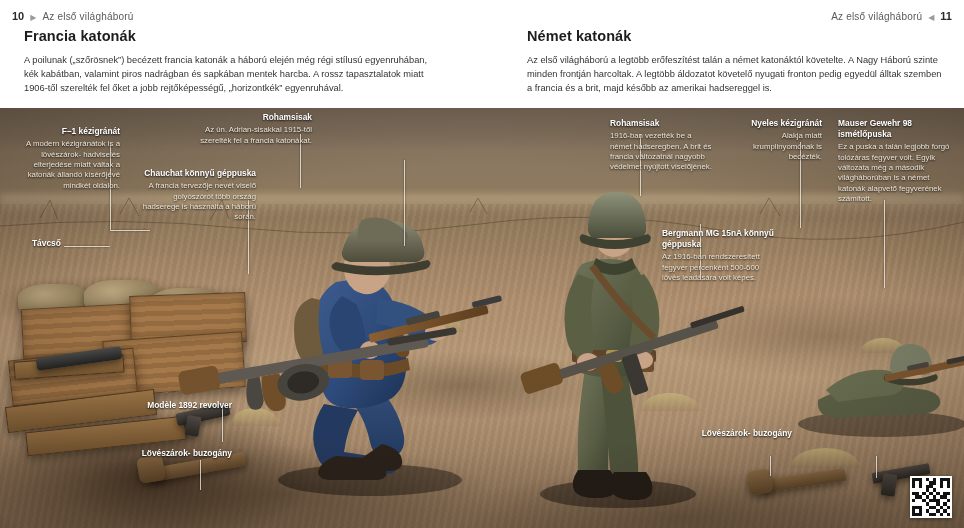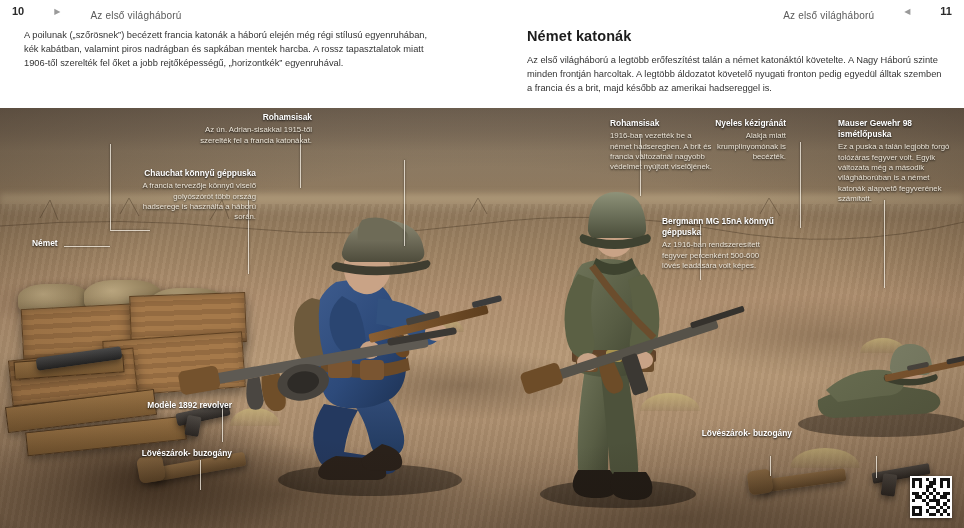--- a/index.html
+++ b/index.html
@@ -14,22 +14,22 @@
     position: relative;
     width: 964px; height: 528px;
     background: #ffffff;
     overflow: hidden;
   }
 
   
   .runhead {
     position: absolute;
     top: 0; height: 22px;
-    display: flex; align-items: center;
-    font-size: 10px; color: #4a4a4a; gap: 24px;
+    display: flex; align-items: flex-end;
+    font-size: 10px; color: #4a4a4a;
   }
   .runhead.left { left: 0; width: 482px; padding-left: 12px; }
   .runhead.right { right: 0; width: 482px; padding-right: 12px; justify-content: flex-end; }
   .folio {
     font-weight: bold; color: #2b2b2b; font-size: 11px;
   }
   .runhead .arrow {
     color: #9a9a9a; font-size: 8px;
     margin: 0 6px;
   }
@@ -191,20 +191,21 @@
     <span class="rtitle">Az első világháború</span>
   </div>
 
   <div class="runhead right">
     <span class="rtitle">Az első világháború</span>
     <span class="arrow">◀</span>
     <span class="folio">11</span>
   </div>
 
   <div class="intro" id="intro-left">
+    <h2>Francia katonák</h2>
     <p>A poilunak („szőrösnek”) becézett francia katonák a háború elején még régi stílusú egyenruhában, kék kabátban, valamint piros nadrágban és sapkában mentek harcba. A rossz tapasztalatok miatt 1906-től szerelték fel őket a jobb rejtőképességű, „horizontkék” egyenruhával.</p>
   </div>
 
   <div class="intro" id="intro-right">
     <h2>Német katonák</h2>
     <p>Az első világháború a legtöbb erőfeszítést talán a német katonáktól követelte. A Nagy Háború szinte minden frontján harcoltak. A legtöbb áldozatot követelő nyugati fronton pedig egyedül álltak szemben a francia és a brit, majd később az amerikai hadsereggel is.</p>
   </div>
 
   <div id="stage">
     <div class="haze"></div>
@@ -404,58 +405,62 @@
     <div class="leader v" style="left:200px; top:352px; height:30px;"></div>
 
     <div class="leader v" style="left:640px; top:26px;  height:62px;"></div>
     <div class="leader v" style="left:700px; top:116px; height:56px;"></div>
     <div class="leader v" style="left:800px; top:34px;  height:86px;"></div>
     <div class="leader v" style="left:884px; top:92px;  height:88px;"></div>
     <div class="leader v" style="left:770px; top:348px; height:20px;"></div>
     <div class="leader v" style="left:876px; top:348px; height:22px;"></div>
   </div>
 
+  <div class="callout right-align" style="left:10px; top:126px; width:110px;">
+    <span class="ctitle">F–1 kézigránát</span>
+    <span class="cbody">A modern kézigránátok is a lövészárok- hadviselés elterjedése miatt váltak a katonák állandó kísérőjévé mindkét oldalon.</span>
+  </div>
 
   <div class="callout right-align" style="left:196px; top:112px; width:116px;">
     <span class="ctitle">Rohamsisak</span>
     <span class="cbody">Az ún. Adrian-sisakkal 1915-től szerelték fel a francia katonákat.</span>
   </div>
 
   <div class="callout right-align" style="left:140px; top:168px; width:116px;">
     <span class="ctitle">Chauchat könnyű géppuska</span>
-    <span class="cbody">A francia tervezője könnyű viselő golyószórót több ország hadserege is használta a háború során.</span>
+    <span class="cbody">A francia tervezője nevét viselő golyószórót több ország hadserege is használta a háború során.</span>
   </div>
 
 
   <div class="callout left-align" style="left:32px; top:238px; width:70px;">
-    <span class="ctitle">Német</span>
+    <span class="ctitle">Távcső</span>
     <span class="cbody"></span>
   </div>
 
   <div class="callout right-align" style="left:140px; top:400px; width:92px;">
     <span class="ctitle">Modèle 1892 revolver</span>
     <span class="cbody"></span>
   </div>
 
   <div class="callout right-align" style="left:140px; top:448px; width:92px;">
     <span class="ctitle">Lövészárok- buzogány</span>
     <span class="cbody"></span>
   </div>
 
   <div class="callout left-align" style="left:610px; top:118px; width:104px;">
     <span class="ctitle">Rohamsisak</span>
     <span class="cbody">1916-ban vezették be a német hadseregben. A brit és francia változatnál nagyobb védelmet nyújtott viselőjének.</span>
   </div>
 
-  <div class="callout left-align" style="left:662px; top:216px; width:112px;">
+  <div class="callout left-align" style="left:662px; top:228px; width:112px;">
     <span class="ctitle">Bergmann MG 15nA könnyű géppuska</span>
     <span class="cbody">Az 1916-ban rendszeresített fegyver percenként 500-600 lövés leadására volt képes.</span>
   </div>
 
-  <div class="callout right-align" style="left:702px; top:118px; width:84px;">
+  <div class="callout right-align" style="left:738px; top:118px; width:84px;">
     <span class="ctitle">Nyeles kézigránát</span>
     <span class="cbody">Alakja miatt krumplinyomónak is becézték.</span>
   </div>
 
   <div class="callout left-align" style="left:838px; top:118px; width:118px;">
     <span class="ctitle">Mauser Gewehr 98 ismétlőpuska</span>
     <span class="cbody">Ez a puska a talán legjobb forgó tolózáras fegyver volt. Egyik változata még a második világháborúban is a német katonák alapvető fegyverének számított.</span>
   </div>
 
   <div class="callout right-align" style="left:700px; top:428px; width:92px;">

